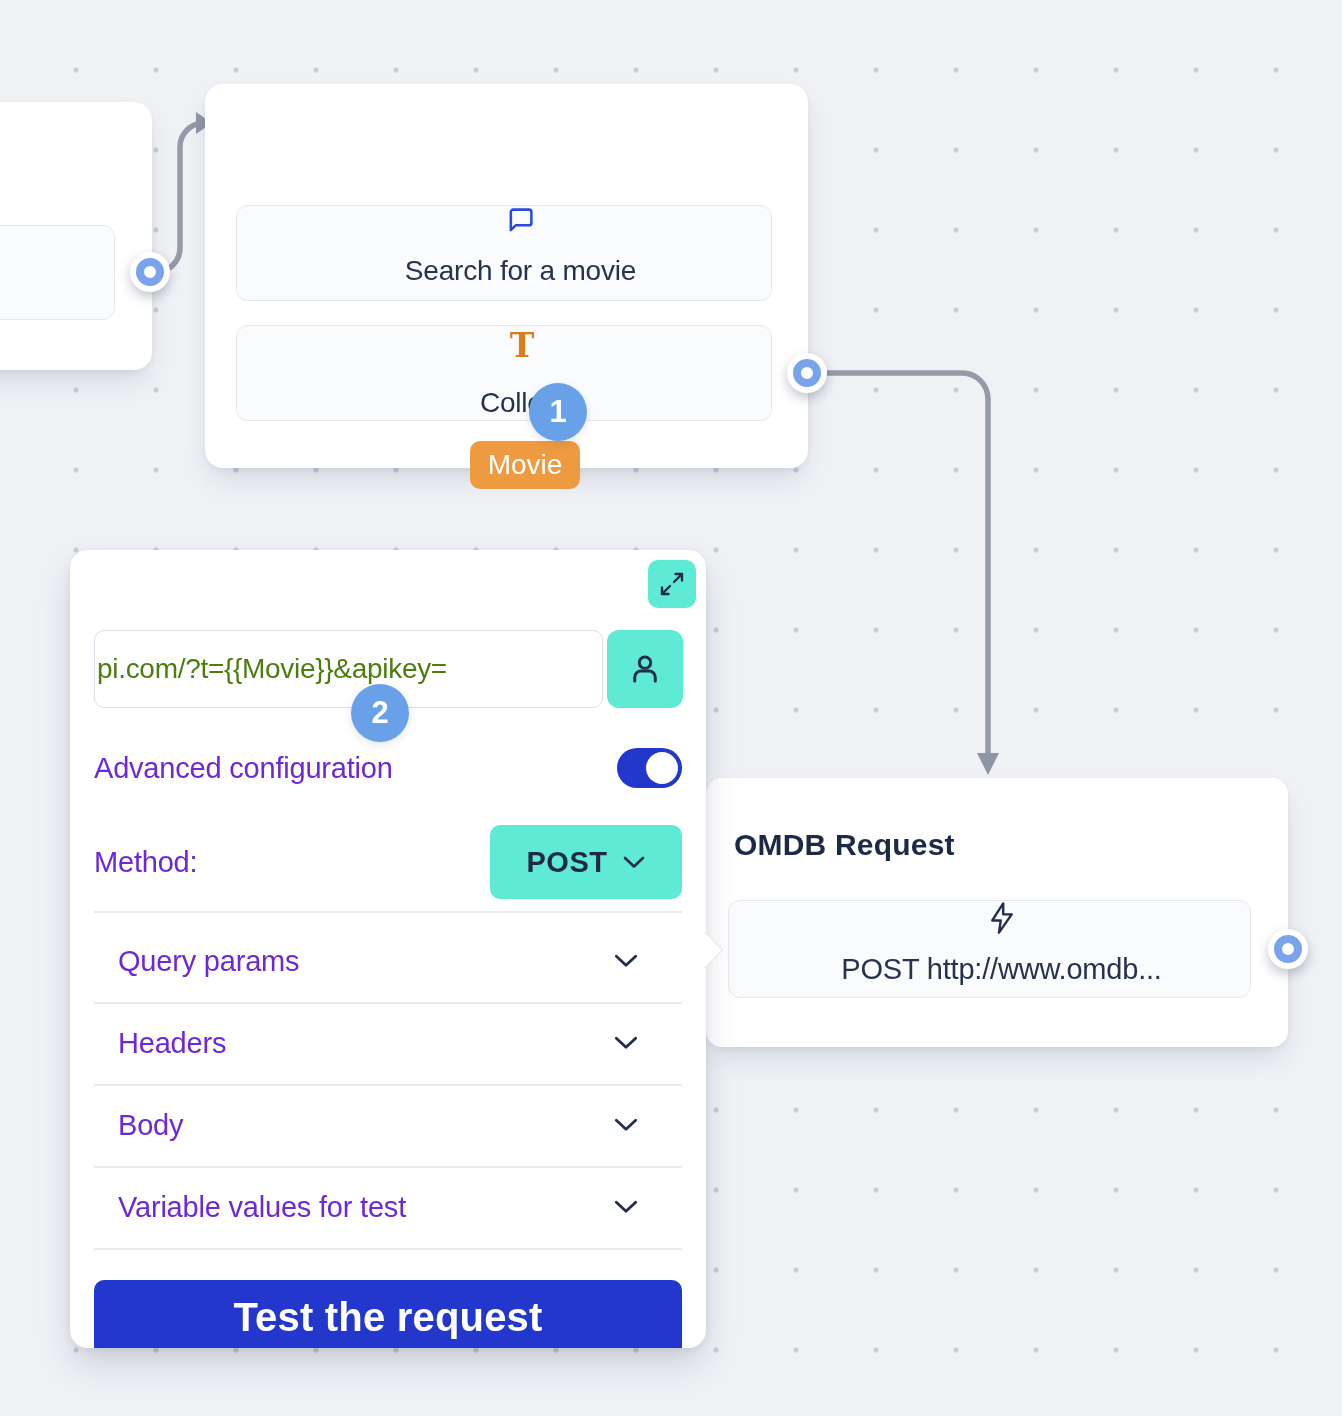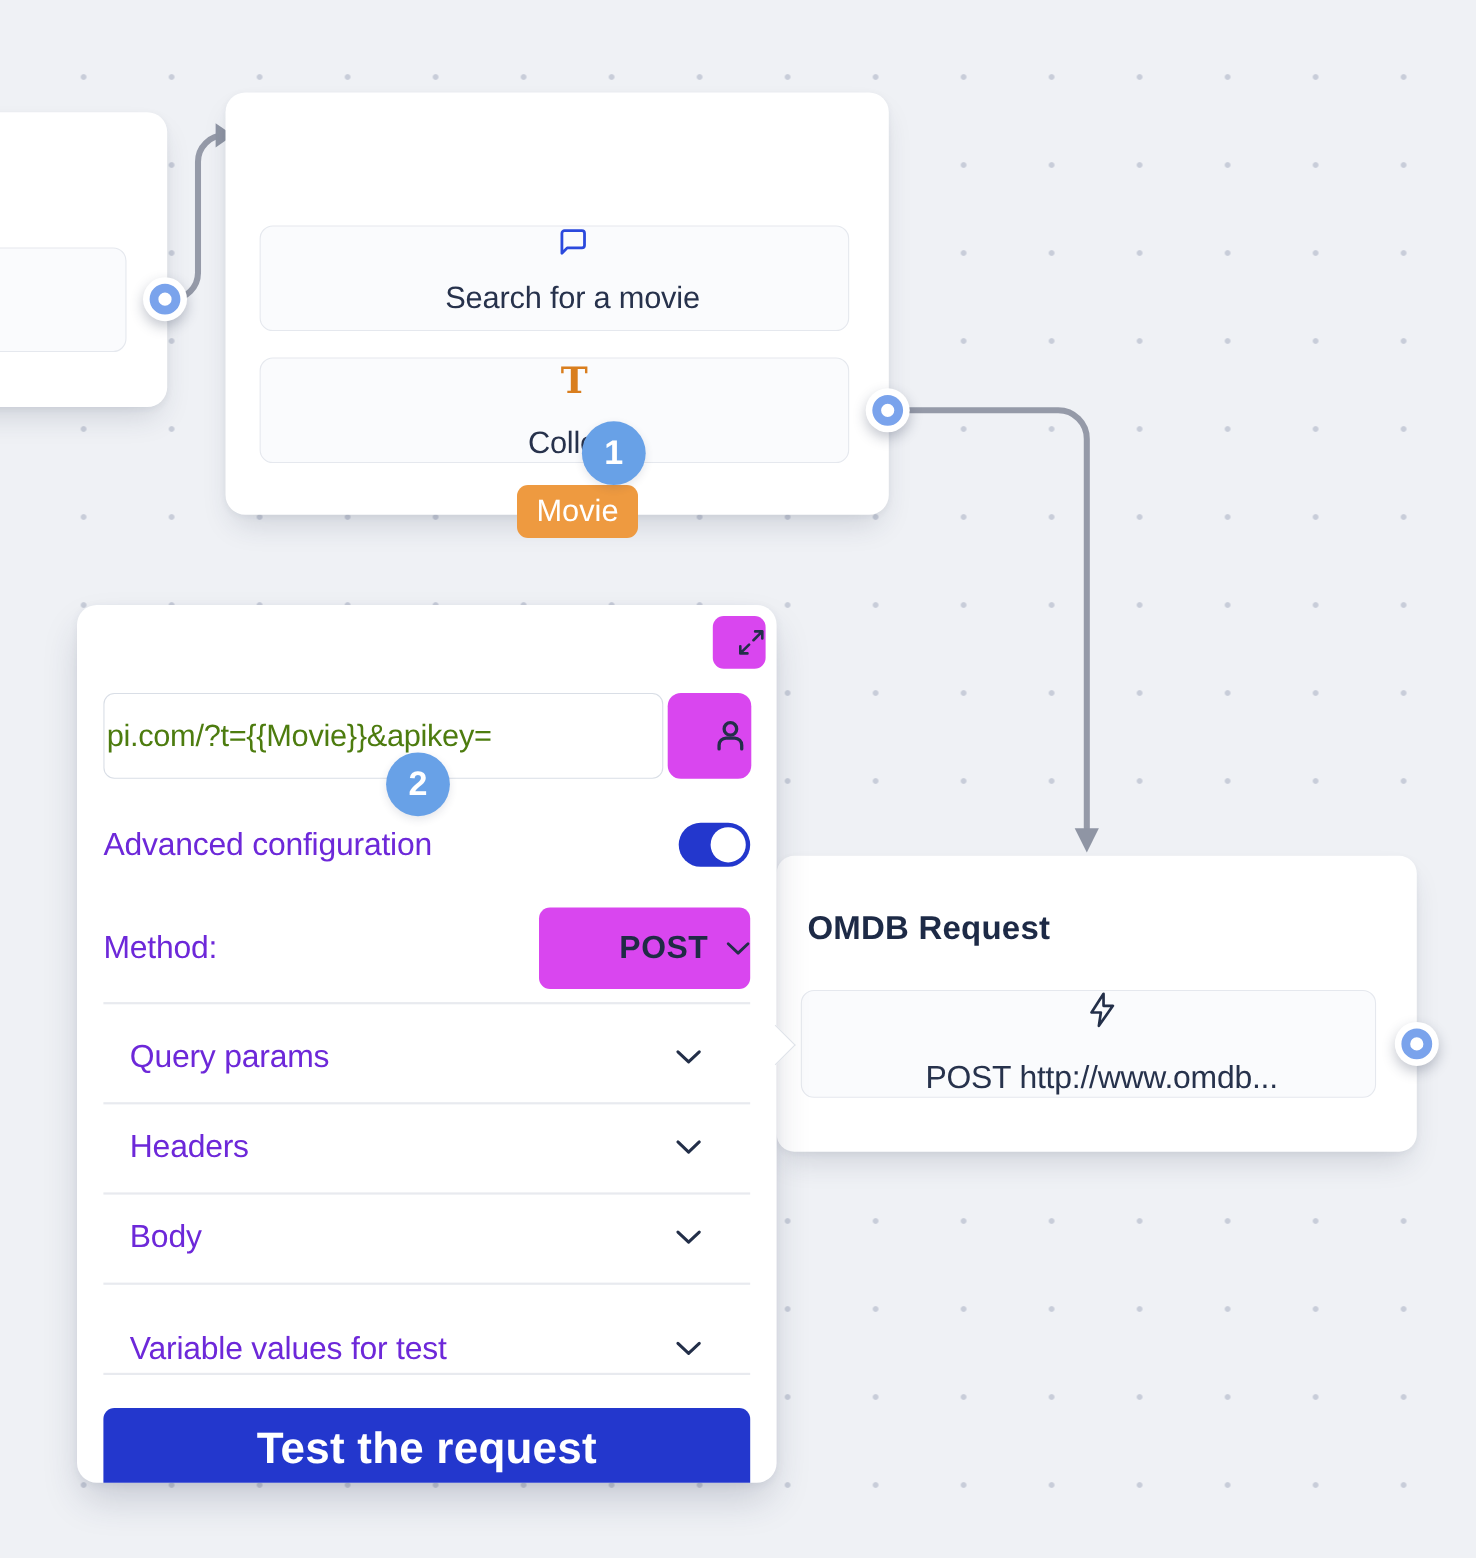--- a/index.html
+++ b/index.html
@@ -35,22 +35,22 @@
   
   .step-badge { position:absolute; width:58px; height:58px; border-radius:50%; background:#68a1e7;
                 color:#fff; font-size:31px; font-weight:700; text-align:center; line-height:58px;
                 z-index:6; box-shadow:0 3px 8px rgba(40,52,80,.12); }
   
   #editor-panel {
     position:absolute; left:70px; top:550px; width:636px; height:798px;
     background:#fff; border-radius:18px; overflow:hidden; z-index:3;
     box-shadow:0 18px 36px -6px rgba(40,52,80,.22), 0 2px 8px rgba(40,52,80,.07);
   }
-  .gray-btn { background:#d946ef; border:none; border-radius:12px; cursor:pointer;
-              display:flex; align-items:center; justify-content:flex-end; }
+  .gray-btn { background:#5eead4; border:none; border-radius:12px; cursor:pointer;
+              display:flex; align-items:center; justify-content:center; }
   #expand-btn { position:absolute; right:10px; top:10px; width:48px; height:48px; border-radius:10px; }
   #url-input {
     position:absolute; left:24px; top:80px; width:509px; height:78px;
     border:1.5px solid #d9dee6; border-radius:10px; background:#fff;
     font-family:"Liberation Sans", sans-serif; font-size:28px; color:#4d7c0f;
     padding:0 6px 0 2px; letter-spacing:-.3px;
   }
   #user-btn { position:absolute; left:537px; top:80px; width:76px; height:78px; }
   .row-label { font-size:29px; color:#6d28d9; letter-spacing:-.2px; }
   #advanced-row { position:absolute; left:24px; right:24px; top:196px; height:44px;
@@ -112,21 +112,21 @@
     <span class="movie-badge">Movie</span>
   </div>
 </div>
 <div class="step-badge" style="left:529px; top:383px;">1</div>
 <div class="port" style="left:787px; top:353px;">
   <div class="ring"></div>
 </div>
 
 <div class="card" style="left:706px; top:778px; width:582px; height:269px; border-radius:16px;">
   <div class="node-title" style="left:28px; top:828px; position:absolute; top:50px; left:28px;text-align:right;">OMDB Request</div>
-  <div class="node-item" style="left:22px; top:122px; width:523px; height:98px; padding-left:24px; gap:18px;justify-content:space-between;">
+  <div class="node-item" style="left:22px; top:122px; width:523px; height:98px; padding-left:24px; gap:18px;">
     <span>
       <svg width="30" height="34" viewBox="0 0 24 28" fill="none" stroke="#232f49" stroke-width="2" stroke-linejoin="round">
         <path d="M13 2 L4 16 h7 l-1.5 10 L20 11 h-7 z"></path>
       </svg>
     </span>
     <span class="item-label" style="font-size:29px;">POST http://www.omdb...</span>
   </div>
 </div>
 <div class="port" style="left:1268px; top:929px;">
   <div class="ring"></div>
@@ -197,21 +197,21 @@
   <div class="section" style="top:535px;">
     <span class="row-label">Body</span>
     <span>
       <svg width="24" height="14" viewBox="0 0 22 13" fill="none" stroke="#232f49" stroke-width="2.6" stroke-linecap="round" stroke-linejoin="round">
           <polyline points="2,2 11,10.5 20,2"></polyline>
         </svg>
     </span>
   </div>
   <div class="divider" style="top:616px;"></div>
 
-  <div class="section" style="top:617px;margin-top:19px;">
+  <div class="section" style="top:617px;">
     <span class="row-label">Variable values for test</span>
     <span>
       <svg width="24" height="14" viewBox="0 0 22 13" fill="none" stroke="#232f49" stroke-width="2.6" stroke-linecap="round" stroke-linejoin="round">
           <polyline points="2,2 11,10.5 20,2"></polyline>
         </svg>
     </span>
   </div>
   <div class="divider" style="top:698px;"></div>
 
   <button id="test-btn">Test the request</button>

